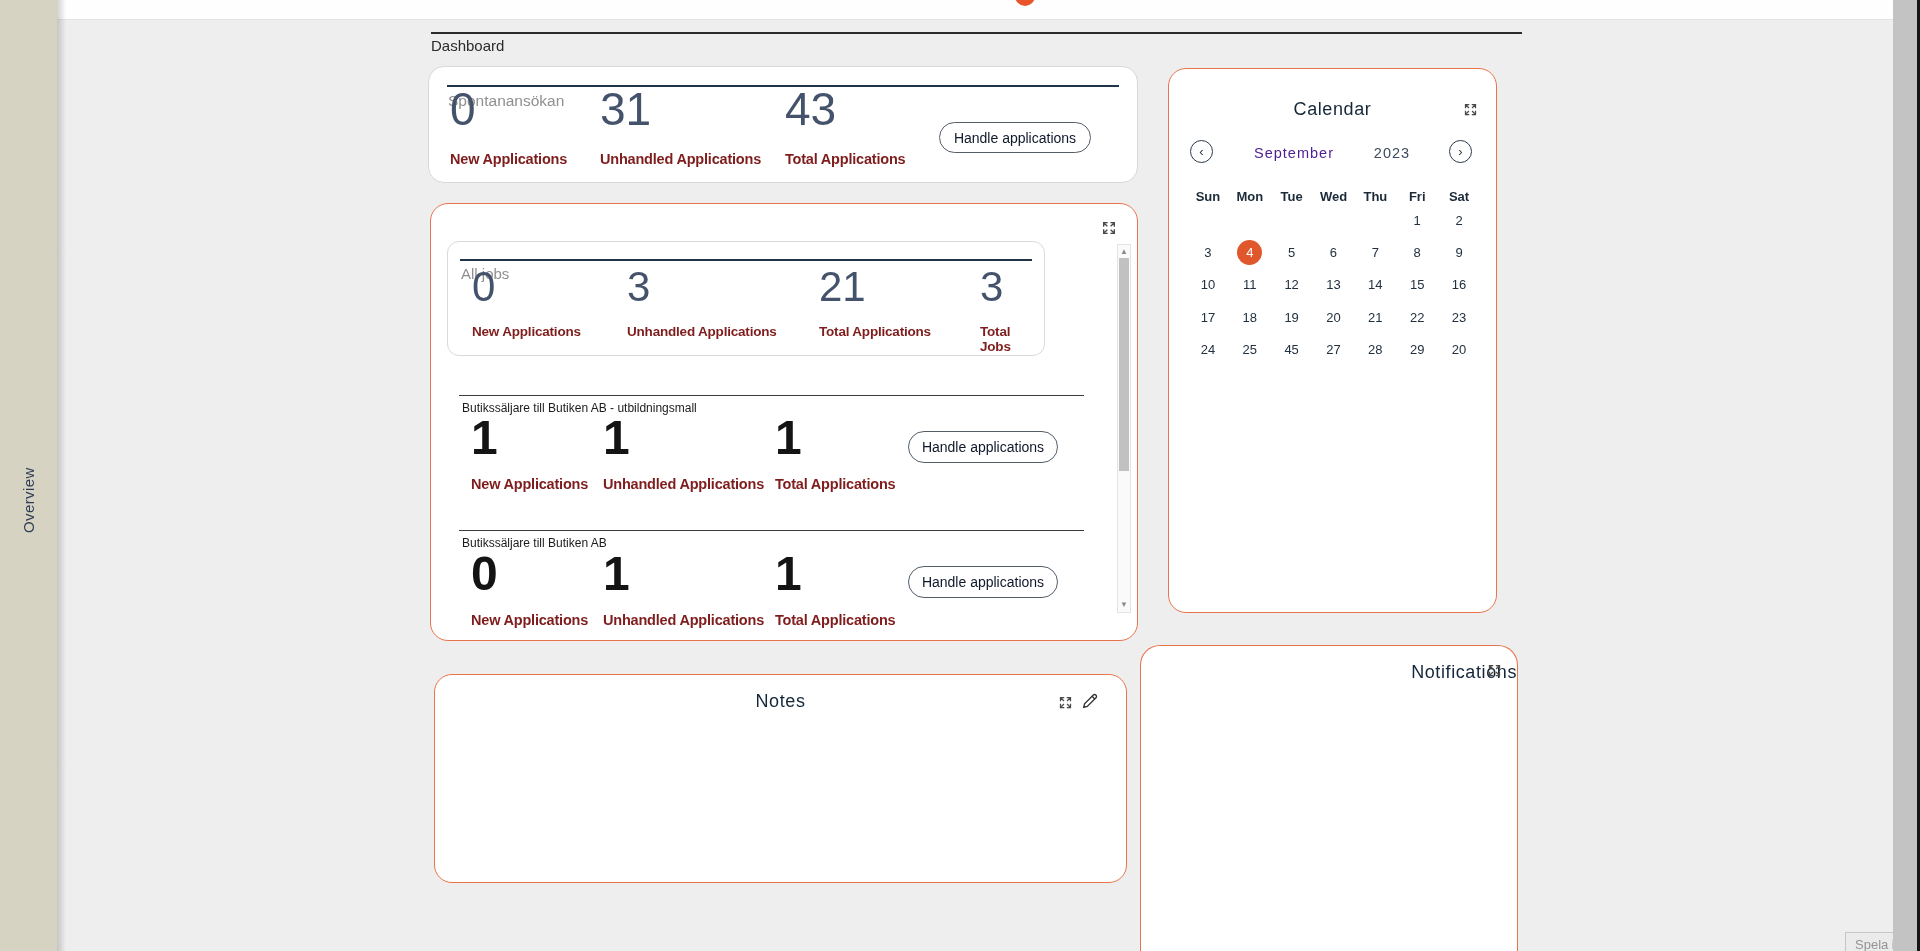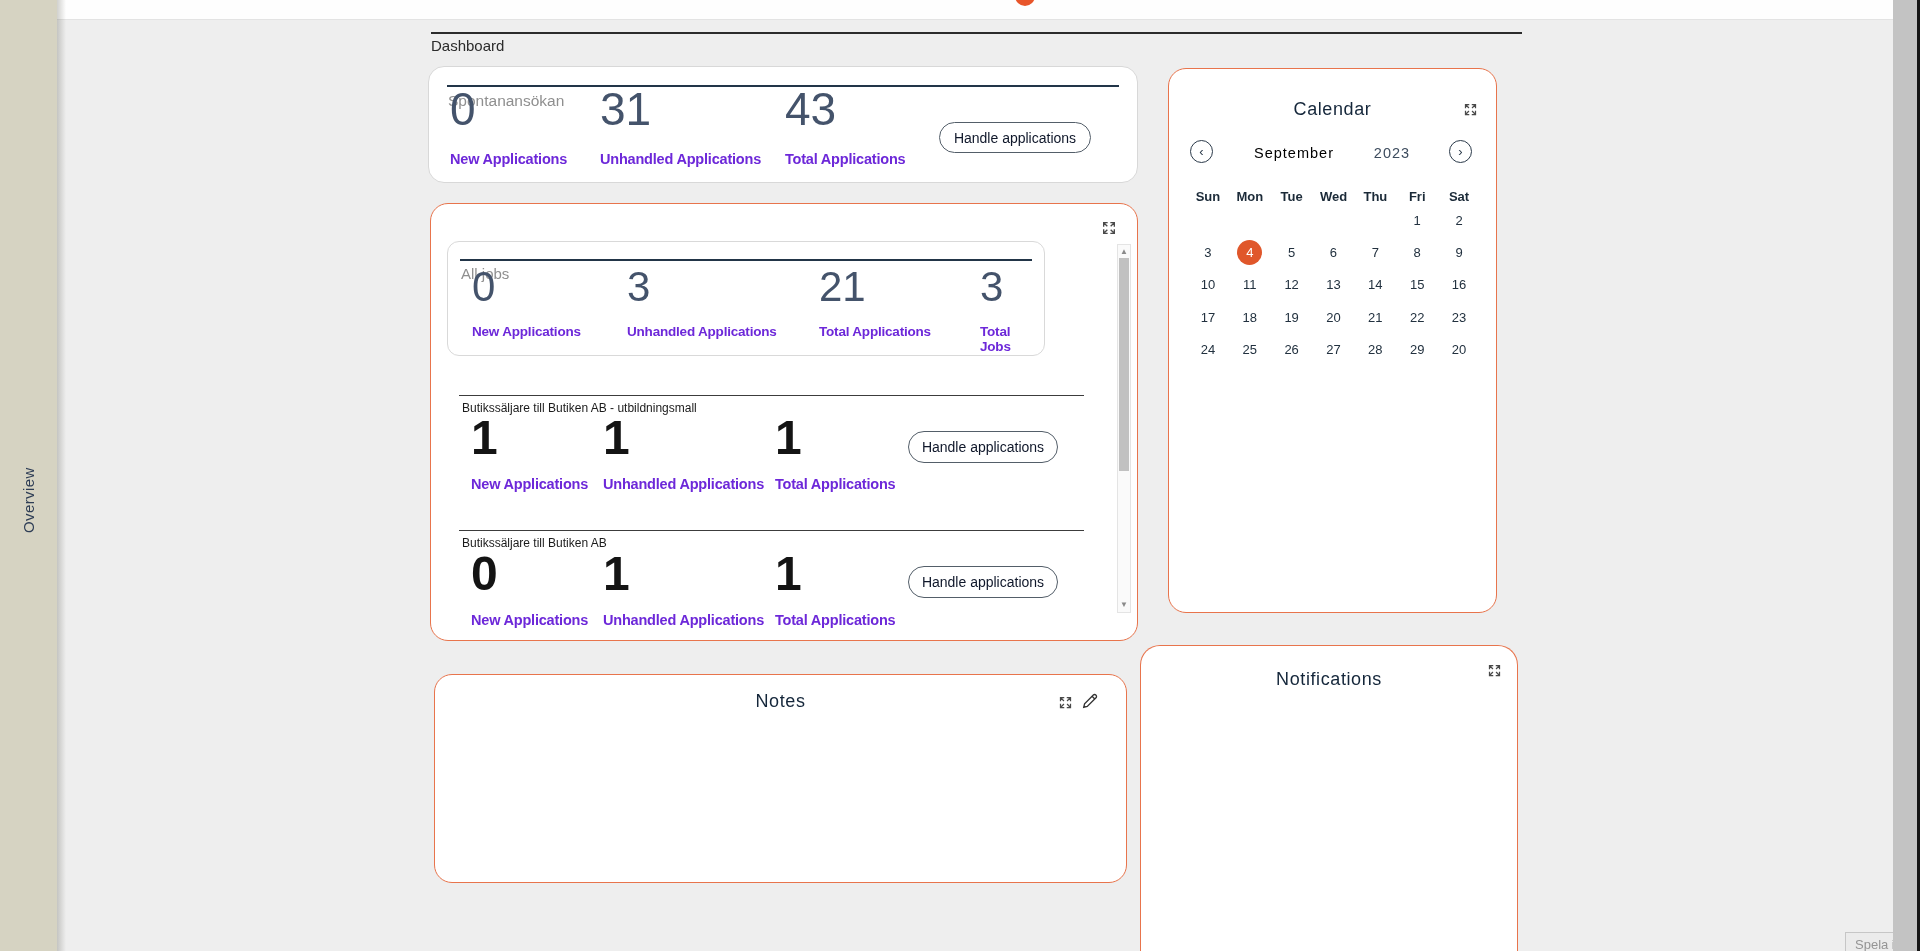--- a/index.html
+++ b/index.html
@@ -21,21 +21,21 @@
   .page-title{position:absolute;left:431px;top:37px;font-size:15px;color:#2b2b2b;}
 
   
   .card{position:absolute;background:#ffffff;box-sizing:border-box;}
   .gray-card{border:1px solid #d8d8d8;border-radius:16px;}
   .orange-card{border:1.5px solid #e8744c;border-radius:18px;}
 
   
   .stat{position:absolute;}
   .stat .v{display:block;color:#44536b;font-weight:500;}
-  .stat .l{display:block;font-size:14.5px;font-weight:600;color:#6d28d9;letter-spacing:-.2px;}
+  .stat .l{display:block;font-size:14.5px;font-weight:600;color:#7f1d1d;letter-spacing:-.2px;}
 
   .pill-btn{position:absolute;box-sizing:border-box;background:#fff;border:1.5px solid #535e69;border-radius:17px;
     display:flex;align-items:center;justify-content:center;font-size:14px;color:#0f172a;cursor:pointer;}
 
   .muted-title{color:#8f8f8f;font-size:15.5px;text-align:center;}
   .inner-topline{position:absolute;left:18px;right:18px;top:18px;border-top:2px solid #223548;}
 
   
   .spont{left:428px;top:66px;width:710px;height:117px;}
   .spont .muted-title{position:absolute;left:19px;top:25px;}
@@ -68,37 +68,37 @@
   
   .icon-btn{position:absolute;cursor:pointer;line-height:0;}
 
   
   .calendar{left:1168px;top:68px;width:329px;height:545px;}
   .widget-title{position:absolute;left:0;right:0;text-align:center;font-size:18px;font-weight:500;color:#14263a;letter-spacing:.6px;}
   .calendar .widget-title{top:30px;}
   .nav-circle{position:absolute;width:23px;height:23px;border:1.3px solid #2b3a4a;border-radius:50%;box-sizing:border-box;
     display:flex;align-items:center;justify-content:center;font-size:13px;color:#2b3a4a;cursor:pointer;background:#fff;}
   .nav-prev{left:21px;top:71px;} .nav-next{left:280px;top:71px;}
-  .cal-month{position:absolute;left:70px;top:76px;width:110px;text-align:center;font-size:14.5px;letter-spacing:1px;color:#000000;}
+  .cal-month{position:absolute;left:70px;top:76px;width:110px;text-align:center;font-size:14.5px;letter-spacing:1px;color:#4c1d95;}
   .cal-year{position:absolute;left:196px;top:76px;width:54px;text-align:center;font-size:14.5px;letter-spacing:1px;color:#3d4c5e;}
   .cal-grid{position:absolute;left:18px;width:293px;display:grid;grid-template-columns:repeat(7,1fr);}
   .cal-head{top:120px;}
   .cal-head span{text-align:center;font-size:13px;font-weight:700;color:#1b2a38;}
   .cal-days{top:135px;grid-auto-rows:32.4px;}
   .cal-days .cell{display:flex;align-items:center;justify-content:center;font-size:13px;color:#22313f;cursor:pointer;}
   .cal-days .cell span{display:flex;align-items:center;justify-content:center;width:25px;height:25px;border-radius:50%;}
   .cal-days .cell.sel span{background:#e0572b;color:#ffffff;}
 
   
   .notes{left:434px;top:674px;width:693px;height:209px;}
   .notes .widget-title{top:16px;}
 
   
   .notif{left:1140px;top:645px;width:378px;height:330px;border-bottom:none;border-radius:20px 20px 0 0;}
-  .notif .widget-title{top:23px;}
+  .notif .widget-title{top:16px;text-align:right;}
 
   
   .record-badge{position:absolute;left:1845px;top:932px;width:78px;height:26px;background:#ebebeb;border:1px solid #c6c6c6;
     box-sizing:border-box;font-size:13px;color:#949494;padding:4px 0 0 9px;cursor:pointer;}
   .page-scrollbar{position:absolute;left:1893px;top:0;width:24px;height:951px;background:#c3c3c3;}
   .page-edge{position:absolute;left:1917px;top:0;width:3px;height:951px;background:#161616;}
 
   svg{display:block;}
 </style>
 </head>
@@ -323,21 +323,21 @@
           <span>23</span>
         </div>
 
       <div class="cell">
           <span>24</span>
         </div>
       <div class="cell">
           <span>25</span>
         </div>
       <div class="cell">
-          <span>26</span>
+          <span>45</span>
         </div>
       <div class="cell">
           <span>27</span>
         </div>
       <div class="cell">
           <span>28</span>
         </div>
       <div class="cell">
           <span>29</span>
         </div>

